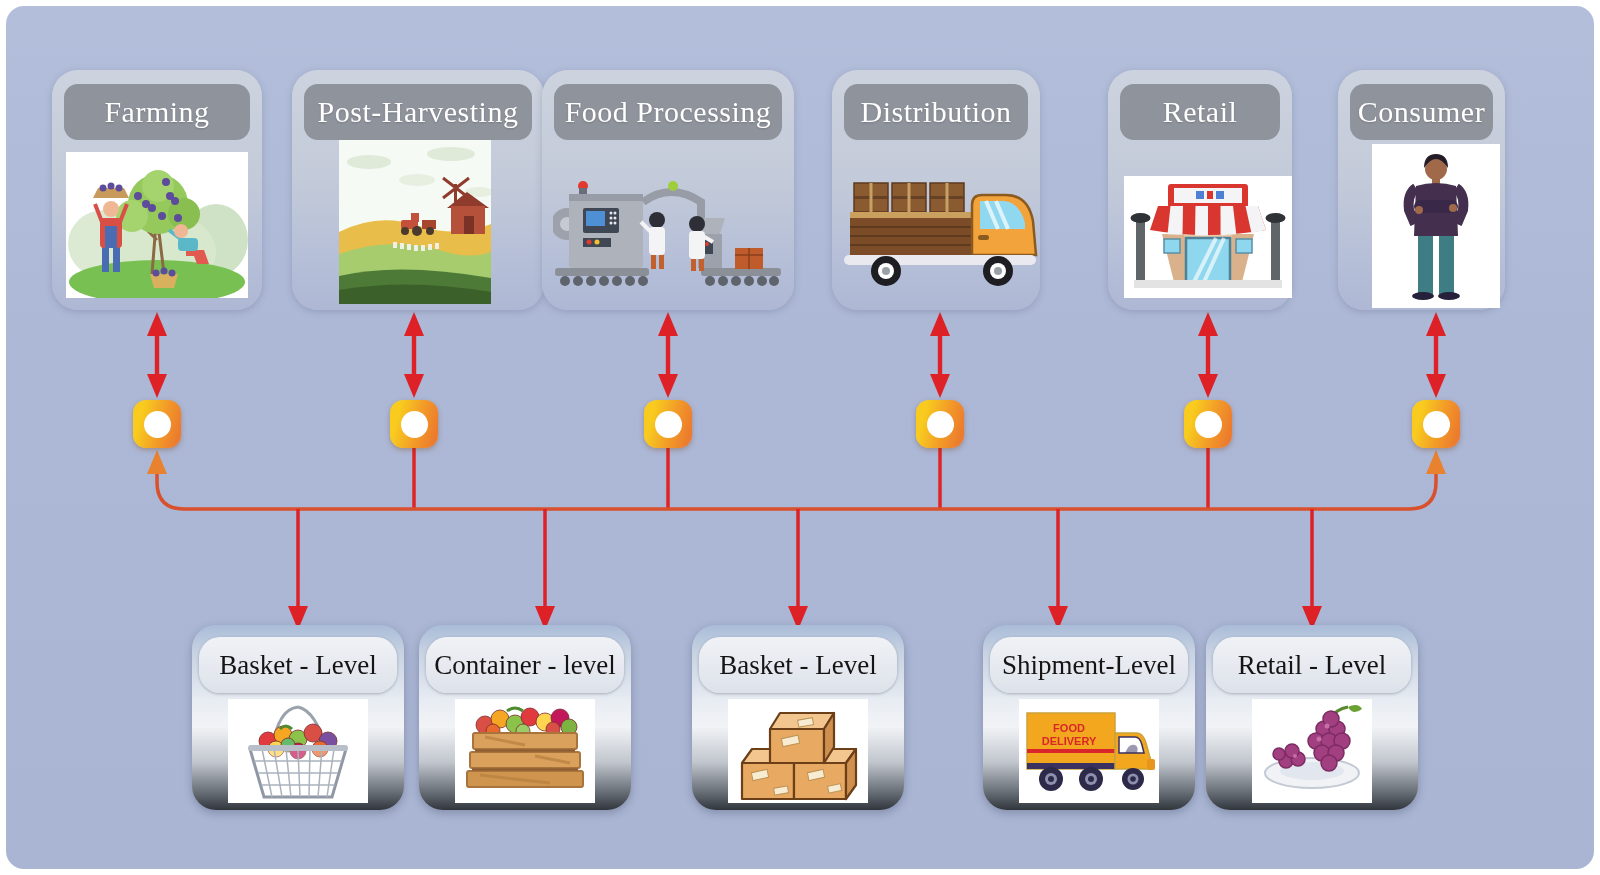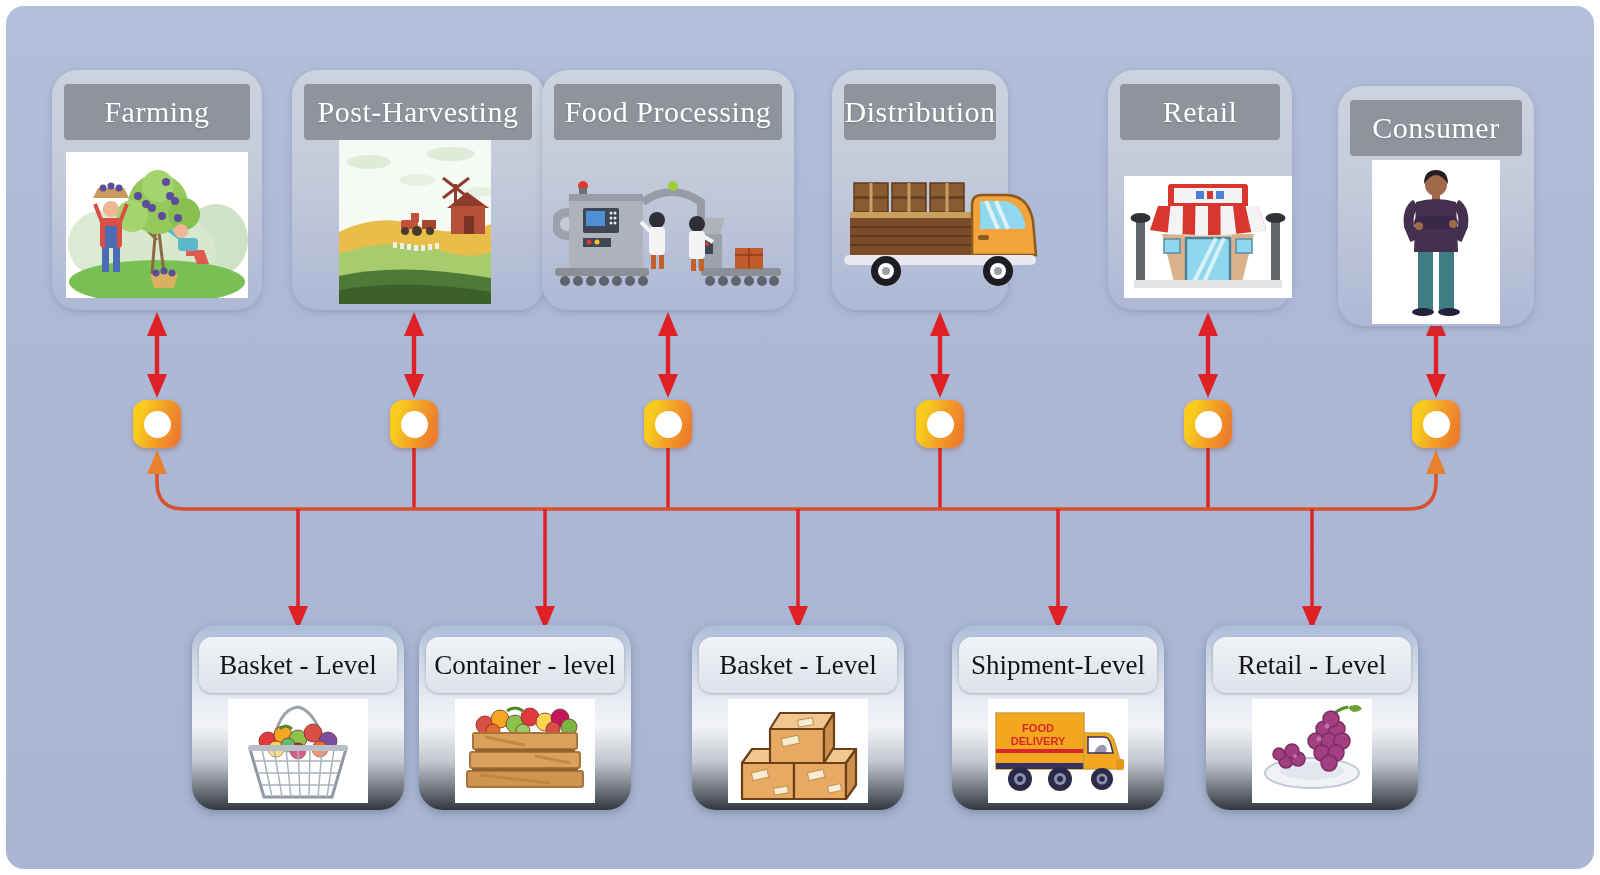--- a/index.html
+++ b/index.html
@@ -4,36 +4,36 @@
 <style>
   html,body{margin:0;padding:0;background:#ffffff;}
   .frame{position:relative;width:1600px;height:875px;background:#ffffff;overflow:hidden;
          font-family:"Liberation Serif","DejaVu Serif",serif;}
   .canvas{position:absolute;left:6px;top:6px;right:6px;bottom:6px;border-radius:18px;
           background:linear-gradient(180deg,#b3bedb 0%,#adb8d6 40%,#a9b5d3 100%);}
   .connectors{position:absolute;left:0;top:0;}
   .stage-card{position:absolute;top:70px;height:240px;border-radius:26px;
       background:linear-gradient(180deg,#cdd3de 0%,#c3cad9 45%,#b3bdd7 85%,#aeb8d4 100%);
       box-shadow:0 2px 7px rgba(90,100,130,0.30);}
-  .stage-label{position:absolute;left:12px;right:12px;top:14px;height:56px;border-radius:4px;
+  .stage-label{position:absolute;left:12px;right:12px;top:14px;height:56px;border-radius:14px;
       background:#8f939b;color:#ffffff;font-size:30px;letter-spacing:.5px;
       display:flex;align-items:center;justify-content:center;white-space:nowrap;
       text-shadow:0 1px 2px rgba(0,0,0,.18);}
   .img-box{position:absolute;background:#ffffff;overflow:hidden;text-align:center;}
   .img-box.plain{background:transparent;}
   .img-box svg{width:100%;height:100%;display:block;}
   .sensor{position:absolute;top:400px;width:48px;height:48px;border-radius:13px;
       background:linear-gradient(105deg,#f8cb1e 20%,#f29b28 58%,#ec7b2d 90%);
       box-shadow:0 2px 5px rgba(120,60,10,.35);
       display:flex;align-items:center;justify-content:center;}
   .sensor-dot{width:27px;height:27px;border-radius:50%;background:#ffffff;}
   .level-card{position:absolute;top:625px;width:212px;height:185px;border-radius:24px;
       background:linear-gradient(180deg,#a9bcd8 0%,#c6d1e1 14%,#e9edf3 42%,#f1f3f6 55%,#c2c7ce 74%,#6a7078 90%,#31363d 100%);
       box-shadow:0 3px 9px rgba(60,70,95,.35);}
-  .level-label{position:absolute;left:7px;right:7px;top:12px;height:56px;border-radius:13px;
+  .level-label{position:absolute;left:7px;right:7px;top:12px;height:56px;border-radius:21px;
       background:linear-gradient(180deg,#f0f2f6,#dde2ea);color:#141414;font-size:27px;
       display:flex;align-items:center;justify-content:center;white-space:nowrap;
       box-shadow:0 1px 3px rgba(50,60,80,.35);}
 </style>
 </head>
 <body>
 
 <div class="frame">
   <div class="canvas"></div>
 
@@ -232,21 +232,21 @@
           <rect x="106" y="95" width="5" height="14" fill="#c2612e"></rect>
         <circle cx="144" cy="64" r="8" fill="#2e2e36"></circle>
         <rect x="136" y="71" width="16" height="28" rx="4" fill="#f4f4f6"></rect>
         <path d="M150 76 L160 82" stroke="#f4f4f6" stroke-width="4"></path>
         <rect x="138" y="99" width="5" height="12" fill="#c2612e"></rect>
           <rect x="146" y="99" width="5" height="12" fill="#c2612e"></rect>
       </svg>
     </div>
   </div>
 
-  <div class="stage-card" style="left:832px;width:176px;">
+  <div class="stage-card" style="left:832px;width:176px;padding-left:32px;">
     <div class="stage-label">Distribution</div>
     <div class="img-box plain" style="left:8px;top:95px;width:200px;height:125px;">
       <svg viewBox="0 0 200 125">
         <g stroke="#5e3a1e" stroke-width="1.5">
           <rect x="14" y="18" width="34" height="14" fill="#8a5a30"></rect>
             <rect x="52" y="18" width="34" height="14" fill="#8a5a30"></rect>
             <rect x="90" y="18" width="34" height="14" fill="#8a5a30"></rect>
           <rect x="14" y="33" width="34" height="14" fill="#8a5a30"></rect>
             <rect x="52" y="33" width="34" height="14" fill="#8a5a30"></rect>
             <rect x="90" y="33" width="34" height="14" fill="#8a5a30"></rect>
@@ -310,21 +310,21 @@
         </g>
         <rect x="40" y="63" width="16" height="14" fill="#8ed7ef" stroke="#5a8fa8" stroke-width="1.5"></rect>
         <rect x="112" y="63" width="16" height="14" fill="#8ed7ef" stroke="#5a8fa8" stroke-width="1.5"></rect>
         <rect x="62" y="62" width="44" height="44" fill="#8ed7ef" stroke="#4d8299" stroke-width="2.5"></rect>
         <path d="M70 106 L92 62 M80 106 L100 62" stroke="#ffffff" stroke-width="4" opacity="0.65"></path>
         <rect x="10" y="104" width="148" height="8" fill="#e3e3e3"></rect>
       </svg>
     </div>
   </div>
 
-  <div class="stage-card" style="left:1338px;width:196px;margin-top:16px;">
+  <div class="stage-card" style="left:1338px;width:167px;">
     <div class="stage-label">Consumer</div>
     <div class="img-box" style="left:34px;top:74px;width:128px;height:164px;">
       <svg viewBox="0 0 128 164">
         <rect width="128" height="164" fill="#ffffff"></rect>
         <rect x="60" y="32" width="8" height="8" fill="#a06a4a"></rect>
         <circle cx="64" cy="25" r="11" fill="#a06a4a"></circle>
         <path d="M52 24 Q52 10 64 10 Q76 10 76 24 Q70 15 64 15 Q58 15 52 24 Z" fill="#241c26"></path>
         <path d="M44 42 Q64 36 84 42 L86 92 L42 92 Z" fill="#44304e"></path>
         <path d="M44 44 Q35 50 37 66 L43 80" stroke="#44304e" stroke-width="10" fill="none"></path>
         <path d="M84 44 Q93 50 91 66 L85 80" stroke="#44304e" stroke-width="10" fill="none"></path>
@@ -442,21 +442,21 @@
           <rect x="70" y="20" width="15" height="7" transform="rotate(-10 77 23)"></rect>
           <rect x="24" y="72" width="16" height="8" transform="rotate(-12 32 76)"></rect>
           <rect x="80" y="72" width="16" height="8" transform="rotate(-12 88 76)"></rect>
           <rect x="46" y="88" width="14" height="7" transform="rotate(-10 53 91)"></rect>
           <rect x="100" y="86" width="13" height="7" transform="rotate(-12 106 89)"></rect>
         </g>
       </svg>
     </div>
   </div>
 
-  <div class="level-card" style="left:952px;">
+  <div class="level-card" style="left:983px;">
     <div class="level-label">Shipment-Level</div>
     <div class="img-box" style="left:36px;top:74px;width:140px;height:104px;">
       <svg viewBox="0 0 140 104">
         <rect width="140" height="104" fill="#ffffff"></rect>
         <rect x="8" y="14" width="88" height="56" fill="#f2a71f" stroke="#caa23c" stroke-width="1.5"></rect>
         <text x="50" y="33" font-size="11" font-weight="bold" fill="#d8262a" text-anchor="middle" font-family="Liberation Sans, sans-serif">FOOD</text>
         <text x="50" y="46" font-size="11" font-weight="bold" fill="#d8262a" text-anchor="middle" font-family="Liberation Sans, sans-serif">DELIVERY</text>
         <rect x="8" y="50" width="88" height="4" fill="#d8262a"></rect>
         <rect x="8" y="64" width="88" height="6" fill="#3a3160"></rect>
         <path d="M96 34 L118 34 Q124 34 127 44 L132 62 L132 70 L96 70 Z" fill="#f2a71f" stroke="#caa23c" stroke-width="1.5"></path>

